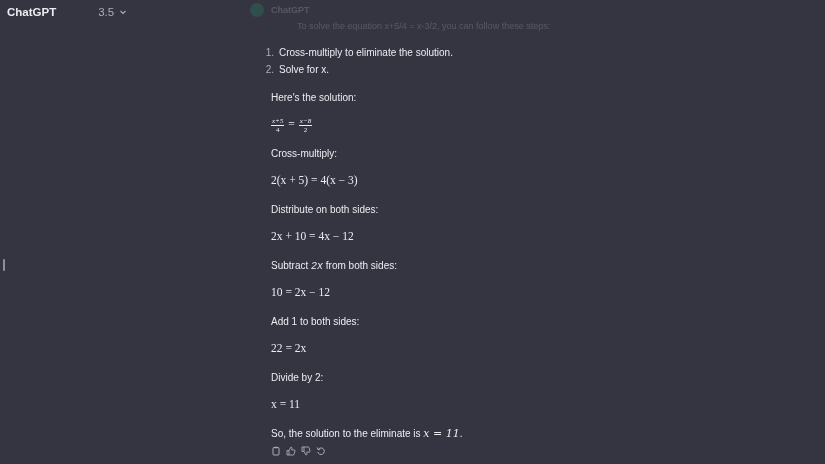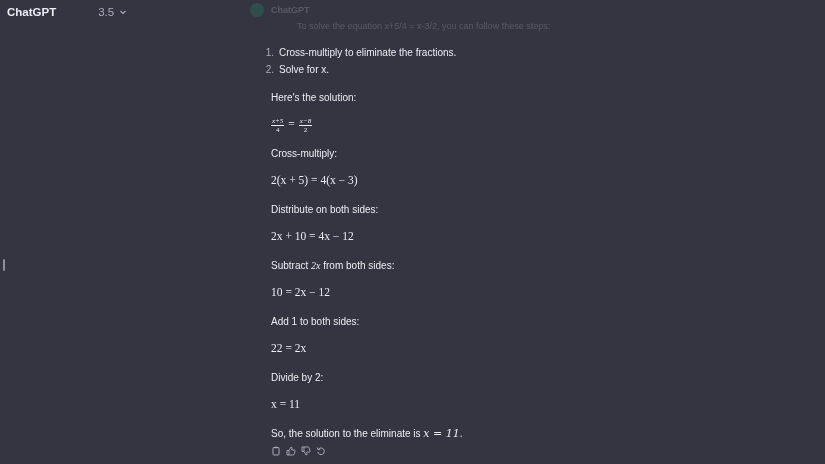--- a/index.html
+++ b/index.html
@@ -49,21 +49,21 @@
 <div class="faded-header">
   <div class="avatar"></div>
   <div class="faded-name">ChatGPT</div>
   <div class="faded-line">To solve the equation x+5/4 = x-3/2, you can follow these steps:</div>
 </div>
 
 <div class="content">
   <ol>
     <li>
       <span class="num">1.</span>
-      <span>Cross-multiply to eliminate the fractions.</span>
+      <span>Cross-multiply to eliminate the solution.</span>
     </li>
     <li>
       <span class="num">2.</span>
       <span>Solve for x.</span>
     </li>
   </ol>
 </div>
 
 <div class="para" style="top:92px">Here's the solution:</div>
 
@@ -77,21 +77,21 @@
   </span>
 </div>
 
 <div class="para" style="top:148px">Cross-multiply:</div>
 <div class="math" style="top:174px">2(x + 5) = 4(x − 3)</div>
 
 <div class="para" style="top:204px">Distribute on both sides:</div>
 <div class="math" style="top:230px">2x + 10 = 4x − 12</div>
 
 <div class="para" style="top:260px">
-  <span>Subtract </span><span class="mi" style="font-family:Liberation Serif, serif">2x</span><span> from both sides:</span>
+  <span>Subtract </span><span class="mi" style="font-family:Liberation Mono, monospace">2x</span><span> from both sides:</span>
 </div>
 <div class="math" style="top:286px">10 = 2x − 12</div>
 
 <div class="para" style="top:316px">Add 1 to both sides:</div>
 <div class="math" style="top:342px">22 = 2x</div>
 
 <div class="para" style="top:372px">Divide by 2:</div>
 <div class="math" style="top:398px">x = 11</div>
 
 <div class="para" style="top:427px">

